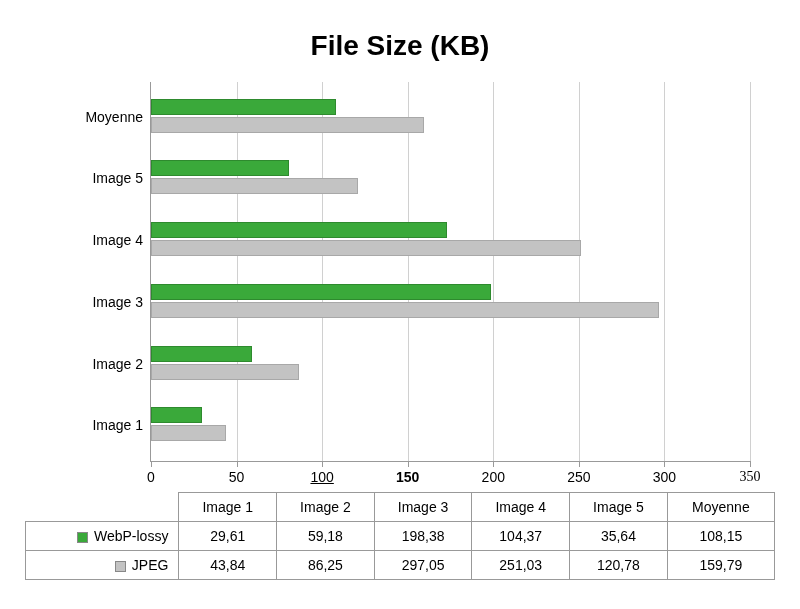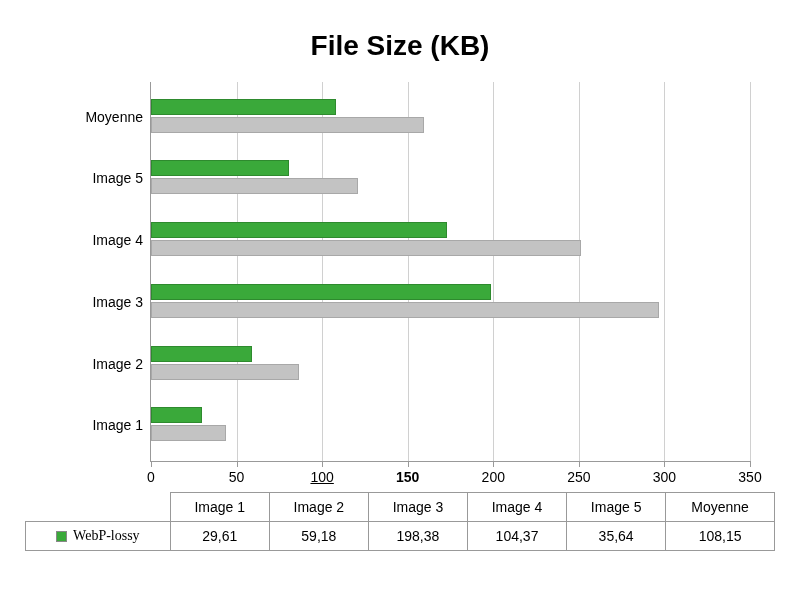--- a/index.html
+++ b/index.html
@@ -77,23 +77,22 @@
     font-size: 14px;
     width: 750px;
   }
   .data-table th, .data-table td {
     border: 1px solid #999;
     padding: 6px 10px;
     text-align: center;
     font-weight: normal;
   }
   .data-table td.row-head {
-    text-align: center;
+    text-align: right;
     white-space: nowrap;
-    font-family: Liberation Serif, serif;
   }
   .data-table td.corner { border: none; }
   .swatch {
     display: inline-block;
     width: 11px;
     height: 11px;
     margin-right: 6px;
     vertical-align: middle;
     border: 1px solid #888;
   }
@@ -122,21 +121,21 @@
       <div class="tick" style="left: 57.1429%;"></div>
       <div class="tick-label" style="left: 57.1429%;">200</div>
       <div class="grid-line" style="left: 71.4286%;"></div>
       <div class="tick" style="left: 71.4286%;"></div>
       <div class="tick-label" style="left: 71.4286%;">250</div>
       <div class="grid-line" style="left: 85.7143%;"></div>
       <div class="tick" style="left: 85.7143%;"></div>
       <div class="tick-label" style="left: 85.7143%;">300</div>
       <div class="grid-line" style="left: 100%;"></div>
       <div class="tick" style="left: 100%;"></div>
-      <div class="tick-label" style="left: 100%;">350</div>
+      <div class="tick-label" style="left: 100%; font-family: Liberation Serif, serif;">350</div>
       <div class="cat-group" style="bottom: 9.71429px; height: 52px;">
         <div class="cat-label">Image 1</div>
         <div class="bar webp" style="width: 8.46%; top: 8px;"></div>
         <div class="bar jpeg" style="width: 12.5257%; top: 26px;"></div>
       </div>
       <div class="cat-group" style="bottom: 71.4286px; height: 52px;">
         <div class="cat-label">Image 2</div>
         <div class="bar webp" style="width: 16.9086%; top: 8px;"></div>
         <div class="bar jpeg" style="width: 24.6429%; top: 26px;"></div>
       </div>
@@ -178,14 +177,23 @@
   <tbody id="table-body">
       <tr>
         <td class="row-head"><span class="swatch webp"></span><span>WebP-lossy</span></td>
         <td>29,61</td>
         <td>59,18</td>
         <td>198,38</td>
         <td>104,37</td>
         <td>35,64</td>
         <td>108,15</td>
       </tr>
+      <tr>
+        <td class="row-head"><span class="swatch jpeg"></span><span>JPEG</span></td>
+        <td>43,84</td>
+        <td>86,25</td>
+        <td>297,05</td>
+        <td>251,03</td>
+        <td>120,78</td>
+        <td>159,79</td>
+      </tr>
     </tbody>
 </table>
 
 </body></html>

